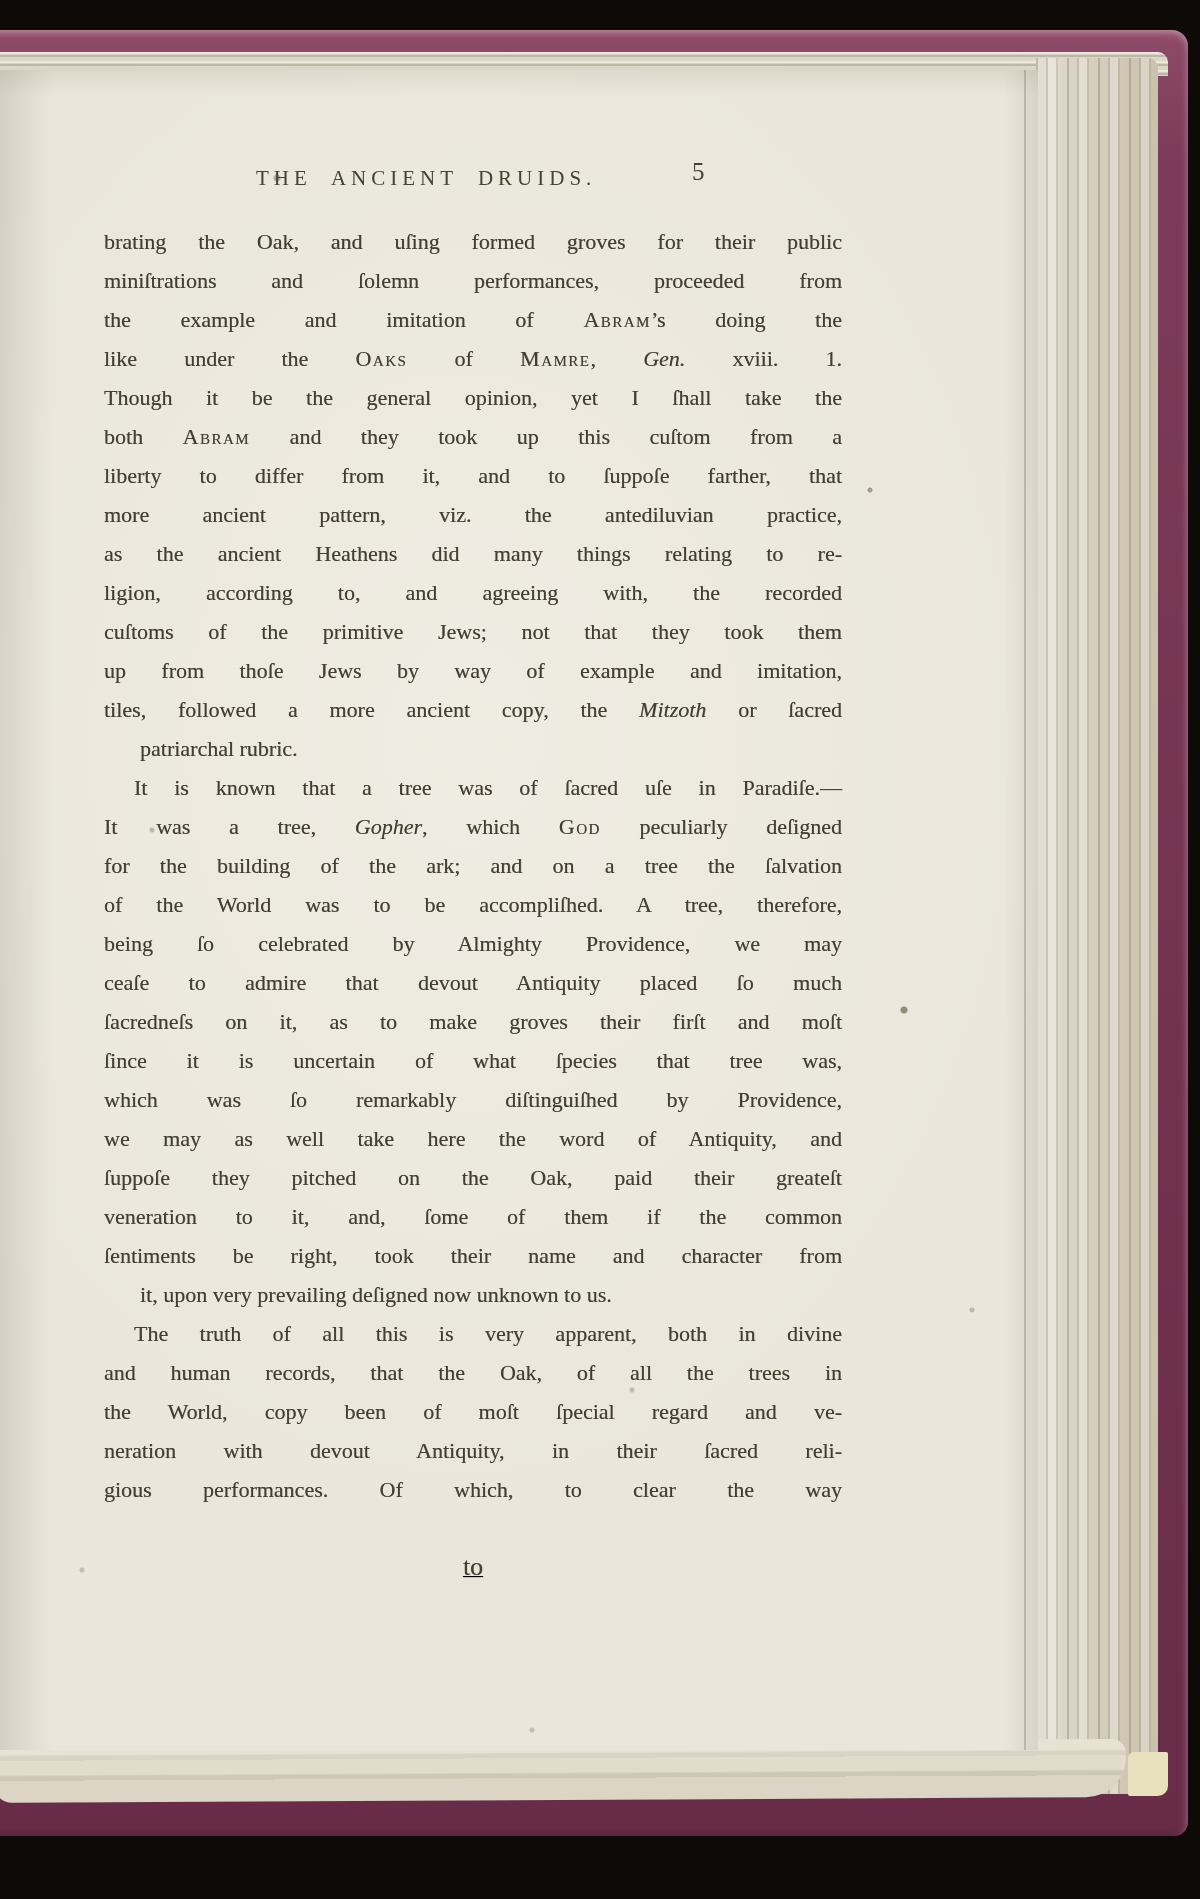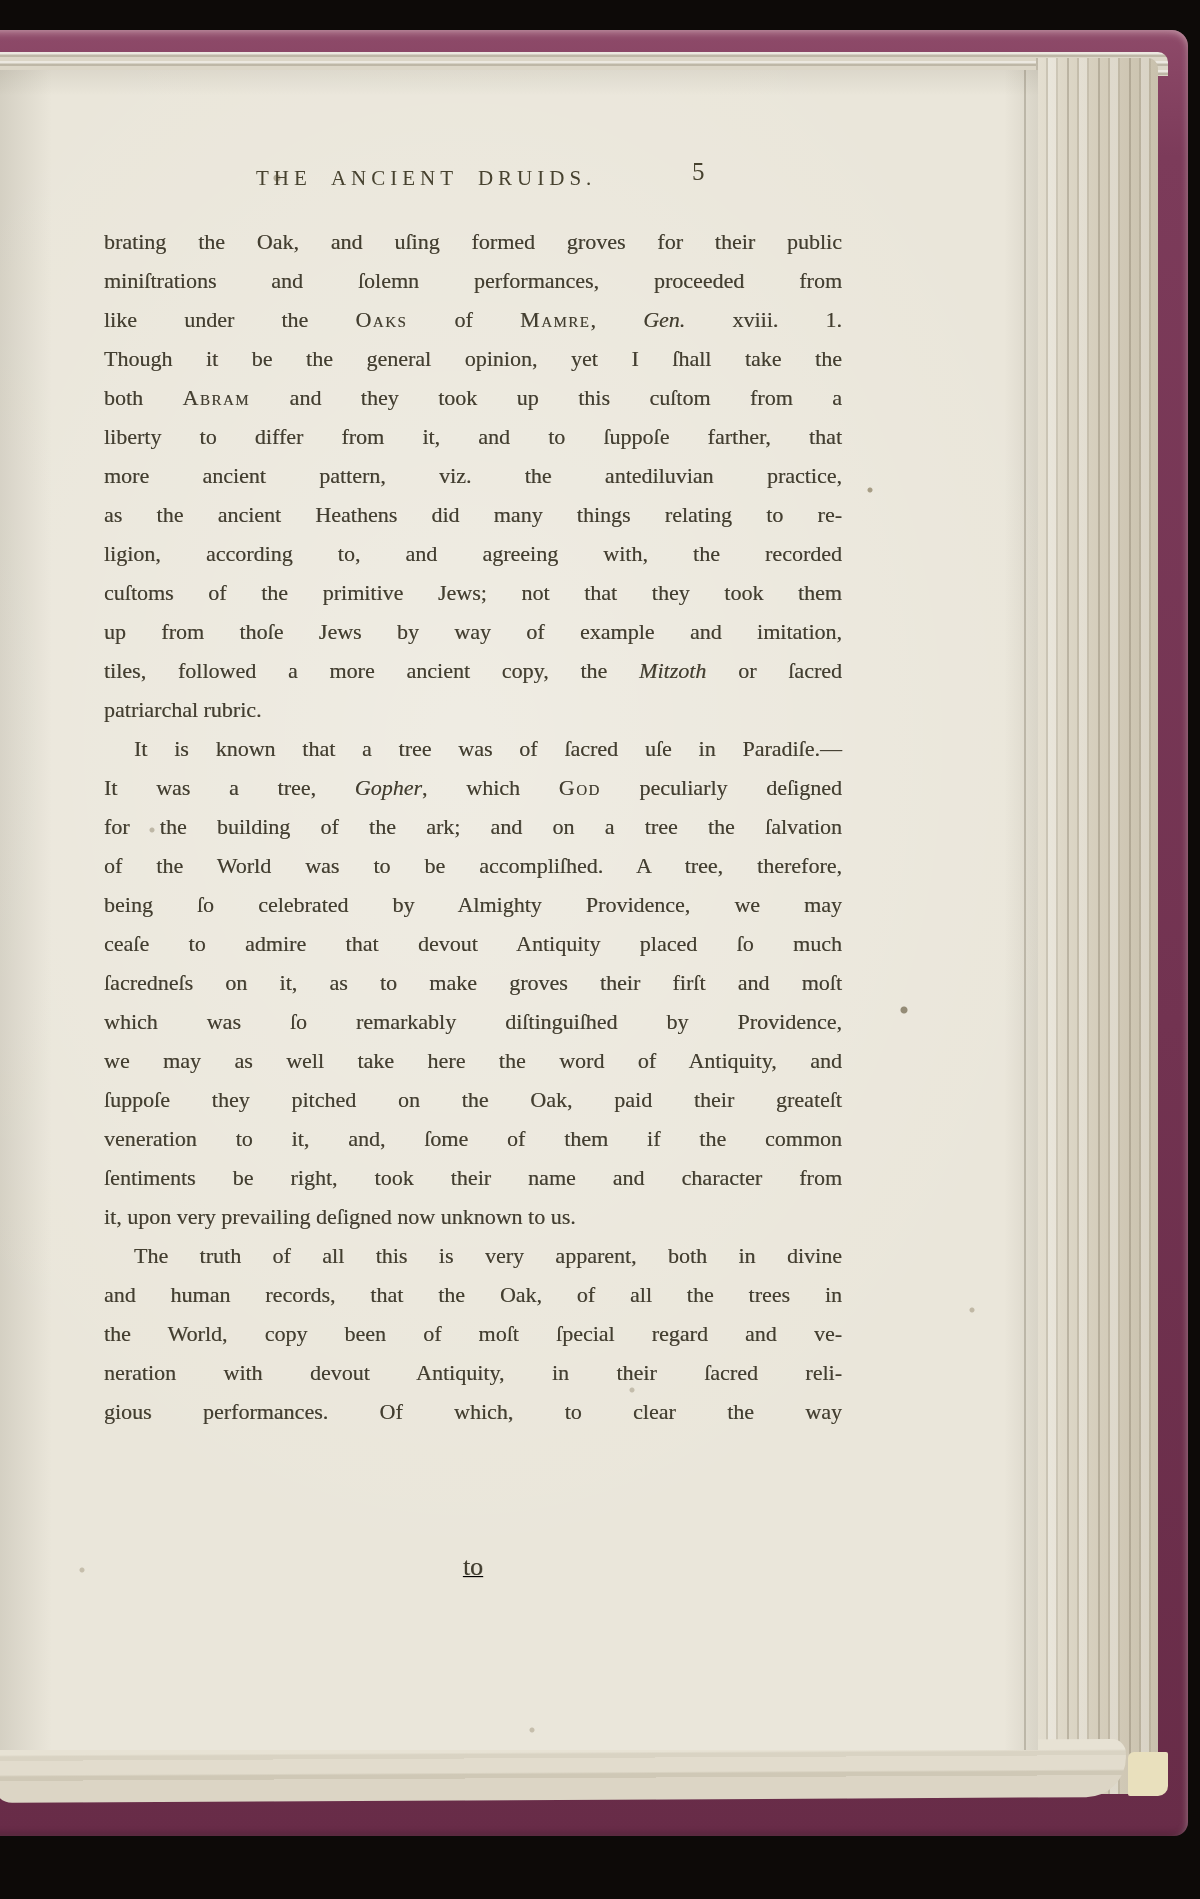--- a/index.html
+++ b/index.html
@@ -90,21 +90,21 @@
   
   .body {
     position:absolute; left:112px; top:152px; width:738px;
     color:#433e30;
   }
   .line {
     height:39px; line-height:39px; font-size:22px;
     text-align:justify; text-align-last:justify;
     text-shadow:0.3px 0.4px 0.6px rgba(68,63,50,.55);
   }
-  .line.line-end { text-align-last:left; }
+  .line.line-end { text-align-last:left;margin-left:36px; }
   .paragraph.indent .line:first-child { padding-left:30px; }
   .sc { font-variant:small-caps; letter-spacing:1.5px; }
   .i  { font-style:italic; }
   .catchword-row {
     position:absolute; left:112px; top:1477px; width:738px;
     text-align:center;
     text-decoration:underline;
   }
   .catchword {
     font-size:26px; color:#433e30; line-height:39px;
@@ -125,40 +125,42 @@
     <div class="specks"></div>
     <div class="crease"></div>
 
     <div class="title">THE ANCIENT DRUIDS.</div>
     <div class="pagenum">5</div>
 
     <div class="body">
         <div class="paragraph">
           <div class="line"><span>brating the Oak, and uſing formed groves for their public</span></div>
           <div class="line"><span>miniſtrations and ſolemn performances, proceeded from</span></div>
+          <div class="line"><span>the example and imitation of </span><span class="sc">Abram</span><span>’s doing the</span></div>
           <div class="line"><span>like under the </span><span class="sc">Oaks</span><span> of </span><span class="sc">Mamre</span><span>, </span><span class="i">Gen.</span><span> xviii. 1.</span></div>
           <div class="line"><span>Though it be the general opinion, yet I ſhall take the</span></div>
           <div class="line"><span>both </span><span class="sc">Abram</span><span> and they took up this cuſtom from a</span></div>
           <div class="line"><span>liberty to differ from it, and to ſuppoſe farther, that</span></div>
           <div class="line"><span>more ancient pattern, viz. the antediluvian practice,</span></div>
           <div class="line"><span>as the ancient Heathens did many things relating to re-</span></div>
           <div class="line"><span>ligion, according to, and agreeing with, the recorded</span></div>
           <div class="line"><span>cuſtoms of the primitive Jews; not that they took them</span></div>
           <div class="line"><span>up from thoſe Jews by way of example and imitation,</span></div>
           <div class="line"><span>tiles, followed a more ancient copy, the </span><span class="i">Mitzoth</span><span> or ſacred</span></div>
           <div class="line line-end"><span>patriarchal rubric.</span></div>
         </div>
         <div class="paragraph indent">
           <div class="line"><span>It is known that a tree was of ſacred uſe in Paradiſe.—</span></div>
           <div class="line"><span>It was a tree, </span><span class="i">Gopher</span><span>, which </span><span class="sc">God</span><span> peculiarly deſigned</span></div>
           <div class="line"><span>for the building of the ark; and on a tree the ſalvation</span></div>
           <div class="line"><span>of the World was to be accompliſhed. A tree, therefore,</span></div>
           <div class="line"><span>being ſo celebrated by Almighty Providence, we may</span></div>
           <div class="line"><span>ceaſe to admire that devout Antiquity placed ſo much</span></div>
           <div class="line"><span>ſacredneſs on it, as to make groves their firſt and moſt</span></div>
+          <div class="line"><span>ſince it is uncertain of what ſpecies that tree was,</span></div>
           <div class="line"><span>which was ſo remarkably diſtinguiſhed by Providence,</span></div>
           <div class="line"><span>we may as well take here the word of Antiquity, and</span></div>
           <div class="line"><span>ſuppoſe they pitched on the Oak, paid their greateſt</span></div>
           <div class="line"><span>veneration to it, and, ſome of them if the common</span></div>
           <div class="line"><span>ſentiments be right, took their name and character from</span></div>
           <div class="line line-end"><span>it, upon very prevailing deſigned now unknown to us.</span></div>
         </div>
         <div class="paragraph indent">
           <div class="line"><span>The truth of all this is very apparent, both in divine</span></div>
           <div class="line"><span>and human records, that the Oak, of all the trees in</span></div>

